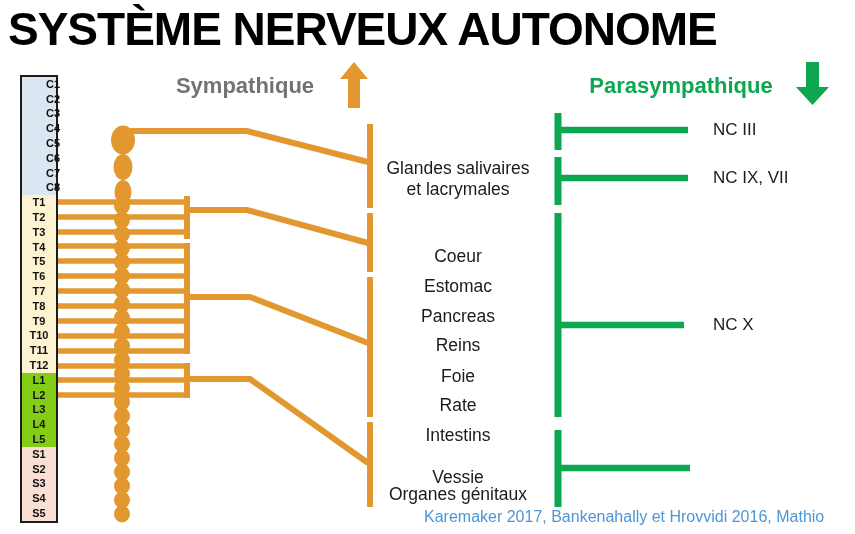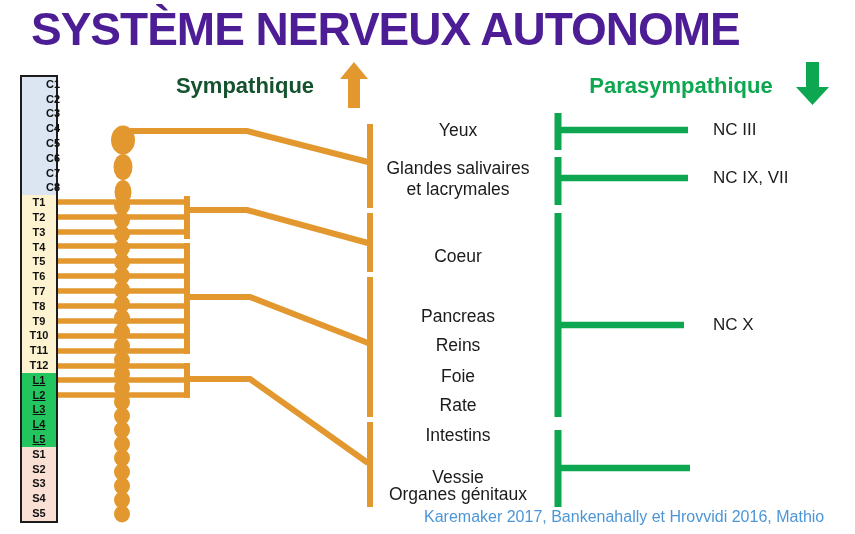--- a/index.html
+++ b/index.html
@@ -2,39 +2,39 @@
 <html><head>
 <meta charset="utf-8">
 <style>
   html,body{margin:0;padding:0;background:#ffffff;}
   #stage{
     position:relative;width:855px;height:534px;background:#ffffff;
     overflow:hidden;font-family:"Liberation Sans",sans-serif;
   }
   .abs{position:absolute;}
   #title{
-    left:8px;top:2px;font-size:46px;font-weight:700;color:#4c1d95;
-    letter-spacing:-1px;white-space:nowrap;margin-left:23px;
+    left:8px;top:2px;font-size:46px;font-weight:700;color:#000000;
+    letter-spacing:-1px;white-space:nowrap;
   }
   .col-header{top:73px;font-size:22px;font-weight:700;text-align:center;width:250px;}
-  #hdr-symp{left:120px;color:#14532d;}
+  #hdr-symp{left:120px;color:#737373;}
   #hdr-para{left:556px;color:#0CA750;}
   
   #spine{
     left:20px;top:75px;width:38px;height:448px;
     border:2px solid #1c1c1c;box-sizing:border-box;
     display:flex;flex-direction:column;
   }
   .seg{
     flex:1;display:flex;align-items:center;justify-content:center;
     font-size:11px;font-weight:700;color:#101010;line-height:1;
   }
   .seg-c{background:#DBE6F2;padding-left:28px;}
   .seg-t{background:#FDF3D0;}
-  .seg-l{background:#22c55e;text-decoration:underline;}
+  .seg-l{background:#84cc16;}
   .seg-s{background:#FADFD4;}
   
   .organ{
     left:338px;width:240px;text-align:center;color:#1b1b1b;
     font-size:17.5px;line-height:21px;white-space:pre-line;
   }
   
   .nerve{left:713px;color:#1b1b1b;font-size:17px;line-height:21px;white-space:nowrap;}
   #citation{
     left:424px;top:508px;font-size:16px;color:#4C96D8;white-space:nowrap;
@@ -166,24 +166,24 @@
     <div class="seg seg-l">L3</div>
     <div class="seg seg-l">L4</div>
     <div class="seg seg-l">L5</div>
     <div class="seg seg-s">S1</div>
     <div class="seg seg-s">S2</div>
     <div class="seg seg-s">S3</div>
     <div class="seg seg-s">S4</div>
     <div class="seg seg-s">S5</div>
   </div>
 
-  <div class="abs organ" style="top:120px;">Yeux</div>
   <div class="abs organ" style="top:158px;">Glandes salivaires
 et lacrymales</div>
   <div class="abs organ" style="top:246px;">Coeur</div>
+  <div class="abs organ" style="top:276px;">Estomac</div>
   <div class="abs organ" style="top:306px;">Pancreas</div>
   <div class="abs organ" style="top:335px;">Reins</div>
   <div class="abs organ" style="top:366px;">Foie</div>
   <div class="abs organ" style="top:395px;">Rate</div>
   <div class="abs organ" style="top:425px;">Intestins</div>
   <div class="abs organ" style="top:467px;">Vessie</div>
   <div class="abs organ" style="top:484px;">Organes génitaux</div>
 
   <div class="abs nerve" style="top:119px;">NC III</div>
   <div class="abs nerve" style="top:167px;">NC IX, VII</div>

